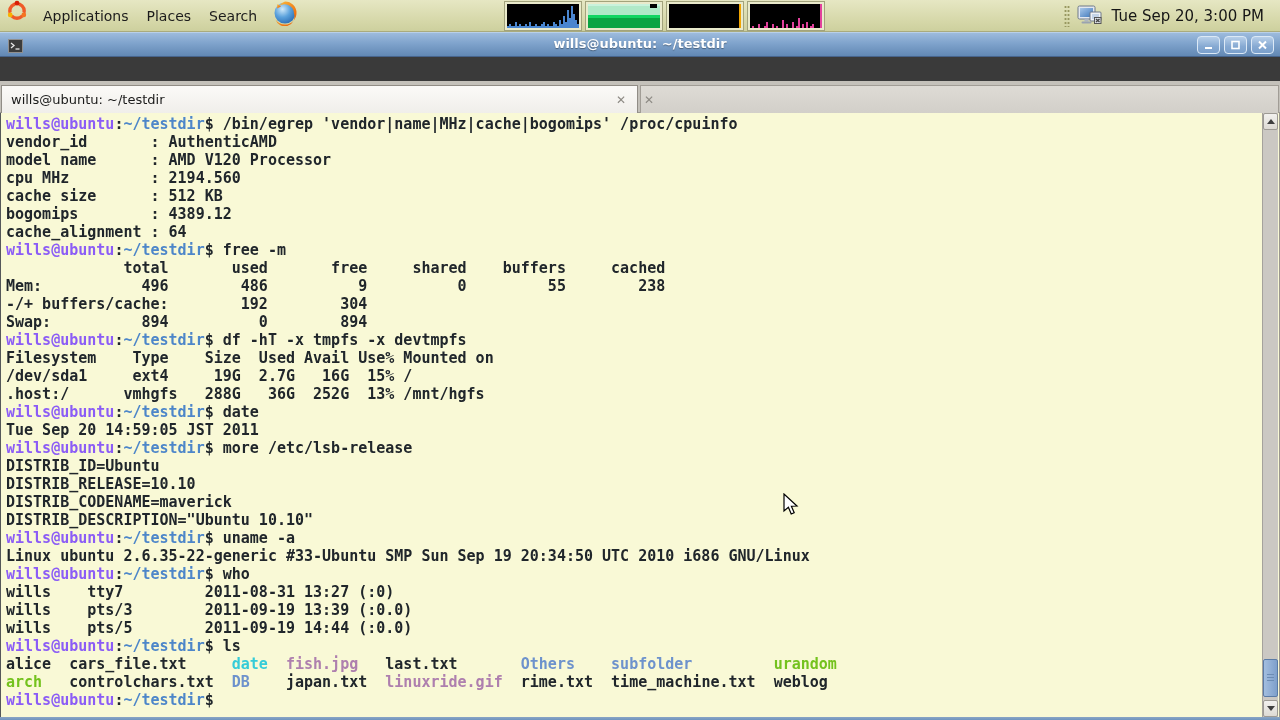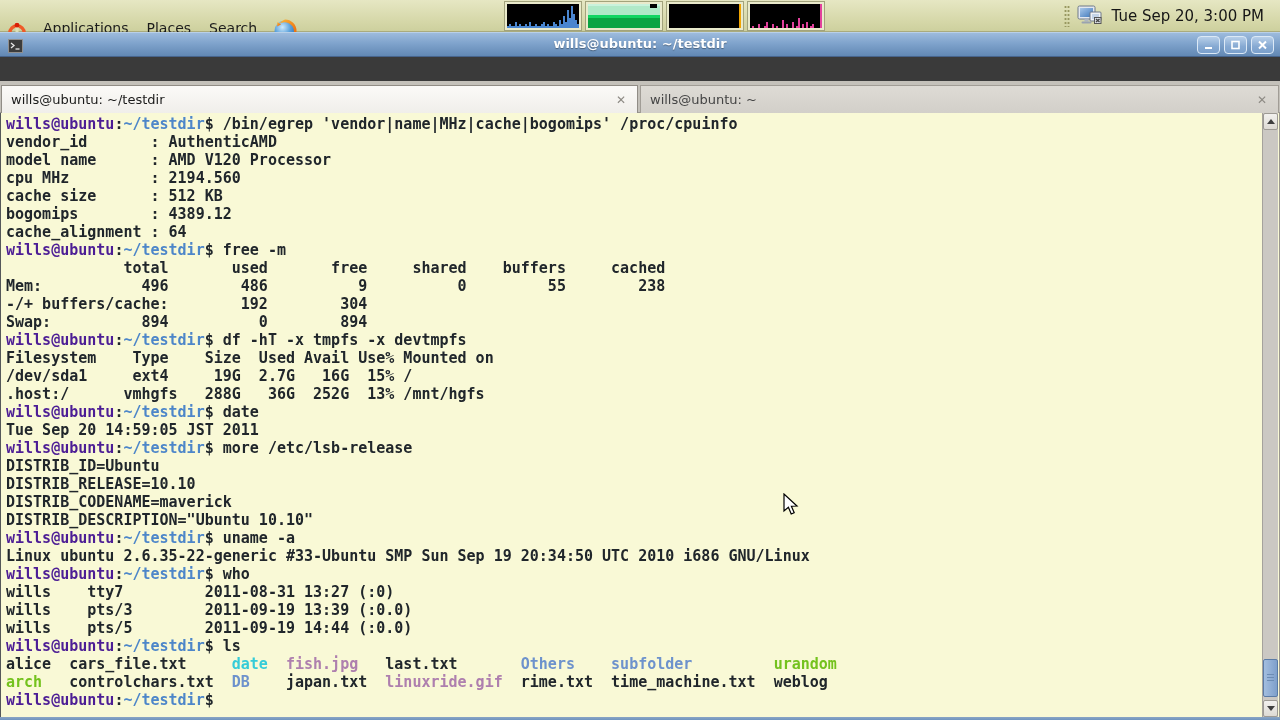--- a/index.html
+++ b/index.html
@@ -4,21 +4,21 @@
 <style>
   * { margin:0; padding:0; box-sizing:border-box; }
   html,body { width:1280px; height:720px; overflow:hidden; }
   body { font-family:"DejaVu Sans", sans-serif; background:#3a3a3a; position:relative; }
   #screen { position:absolute; inset:0; width:1280px; height:720px; }
 
   
   #panel { position:absolute; left:0; top:0; width:1280px; height:32px;
     background:linear-gradient(#e6e7c3,#d5d7a8 70%,#cdd09e);
     border-bottom:1px solid #a9ab7e; }
-  #panel-left { position:absolute; left:6px; top:0; height:44px; display:flex; align-items:flex-end; }
+  #panel-left { position:absolute; left:6px; top:0; height:44px; display:flex; align-items:flex-start; }
   .pmenu { font-size:14px; color:#1c1c1c; padding:0 9px; height:32px; display:flex; align-items:center; cursor:default; }
   #panel-menus { display:flex; align-items:center; margin-left:6px; }
   .panel-icon { display:flex; align-items:center; justify-content:center; }
 
   #monitors { position:absolute; left:505px; top:2px; height:28px; display:flex; gap:5px; }
   .graph { width:76px; height:28px; border:2px solid #e9eacb; outline:1px solid #a2a37c; background:#000; position:relative; overflow:hidden; }
   .graph .bars { position:absolute; left:0; right:0; bottom:0; top:0; display:flex; align-items:flex-end; }
   .graph .bar { width:2px; flex:0 0 auto; }
   #mem-graph { display:flex; flex-direction:column; }
   #mem-graph .band { width:100%; }
@@ -60,21 +60,21 @@
   .tab-label { padding-left:9px; flex:1 1 auto; white-space:nowrap; overflow:hidden; }
   .tab-close { width:16px; height:16px; margin-right:8px; color:#8d8a84; font-size:12px; line-height:16px; text-align:center; }
 
   #term-area { position:absolute; left:0; top:81px; width:100%; height:604px;
     background:#f9f9d6; border-left:1px solid #55585a; border-right:1px solid #9b9890; }
   #terminal-output { position:absolute; left:1px; top:0; right:18px; bottom:0;
     font-family:"DejaVu Sans Mono", monospace; font-size:15px; font-weight:bold;
     line-height:18px; white-space:pre; padding:2px 0 0 4px; overflow:hidden; }
   .tline { height:18px; }
   .t-def  { color:#20262b; }
-  .t-user { color:#4c1d95; }
+  .t-user { color:#8b5cf6; }
   .t-path { color:#4d86c9; }
   .t-dir  { color:#6d92cc; }
   .t-link { color:#35ccd8; }
   .t-img  { color:#ae7fae; }
   .t-exec { color:#74c21e; }
 
   
   #scrollbar { position:absolute; right:1px; top:0; width:16px; bottom:0; background:#cbc8c3; border-left:1px solid #a5a29c; }
   .sbtn { position:absolute; left:0; width:15px; height:17px; background:linear-gradient(#f2f1ee,#dddad4);
     border:1px solid #9d9a94; border-radius:2px; display:flex; align-items:center; justify-content:center; }
@@ -281,21 +281,20 @@
       </div>
     </div>
 
 
     <div id="tabbar">
       <div class="tab" id="tab-active">
         <span class="tab-label">wills@ubuntu: ~/testdir</span>
         <span class="tab-close">✕</span>
       </div>
       <div class="tab" id="tab-inactive">
-        <span class="tab-label">wills@ubuntu: ~</span>
         <span class="tab-close">✕</span>
       </div>
     </div>
 
     <div id="term-area">
       <div id="terminal-output"><div class="tline"><span class="t-user">wills@ubuntu</span><span class="t-def">:</span><span class="t-path">~/testdir</span><span class="t-def">$</span><span class="t-def"> /bin/egrep 'vendor|name|MHz|cache|bogomips' /proc/cpuinfo</span></div><div class="tline"><span class="t-def">vendor_id       : AuthenticAMD</span></div><div class="tline"><span class="t-def">model name      : AMD V120 Processor</span></div><div class="tline"><span class="t-def">cpu MHz         : 2194.560</span></div><div class="tline"><span class="t-def">cache size      : 512 KB</span></div><div class="tline"><span class="t-def">bogomips        : 4389.12</span></div><div class="tline"><span class="t-def">cache_alignment : 64</span></div><div class="tline"><span class="t-user">wills@ubuntu</span><span class="t-def">:</span><span class="t-path">~/testdir</span><span class="t-def">$</span><span class="t-def"> free -m</span></div><div class="tline"><span class="t-def">             total       used       free     shared    buffers     cached</span></div><div class="tline"><span class="t-def">Mem:           496        486          9          0         55        238</span></div><div class="tline"><span class="t-def">-/+ buffers/cache:        192        304</span></div><div class="tline"><span class="t-def">Swap:          894          0        894</span></div><div class="tline"><span class="t-user">wills@ubuntu</span><span class="t-def">:</span><span class="t-path">~/testdir</span><span class="t-def">$</span><span class="t-def"> df -hT -x tmpfs -x devtmpfs</span></div><div class="tline"><span class="t-def">Filesystem    Type    Size  Used Avail Use% Mounted on</span></div><div class="tline"><span class="t-def">/dev/sda1     ext4     19G  2.7G   16G  15% /</span></div><div class="tline"><span class="t-def">.host:/      vmhgfs   288G   36G  252G  13% /mnt/hgfs</span></div><div class="tline"><span class="t-user">wills@ubuntu</span><span class="t-def">:</span><span class="t-path">~/testdir</span><span class="t-def">$</span><span class="t-def"> date</span></div><div class="tline"><span class="t-def">Tue Sep 20 14:59:05 JST 2011</span></div><div class="tline"><span class="t-user">wills@ubuntu</span><span class="t-def">:</span><span class="t-path">~/testdir</span><span class="t-def">$</span><span class="t-def"> more /etc/lsb-release</span></div><div class="tline"><span class="t-def">DISTRIB_ID=Ubuntu</span></div><div class="tline"><span class="t-def">DISTRIB_RELEASE=10.10</span></div><div class="tline"><span class="t-def">DISTRIB_CODENAME=maverick</span></div><div class="tline"><span class="t-def">DISTRIB_DESCRIPTION="Ubuntu 10.10"</span></div><div class="tline"><span class="t-user">wills@ubuntu</span><span class="t-def">:</span><span class="t-path">~/testdir</span><span class="t-def">$</span><span class="t-def"> uname -a</span></div><div class="tline"><span class="t-def">Linux ubuntu 2.6.35-22-generic #33-Ubuntu SMP Sun Sep 19 20:34:50 UTC 2010 i686 GNU/Linux</span></div><div class="tline"><span class="t-user">wills@ubuntu</span><span class="t-def">:</span><span class="t-path">~/testdir</span><span class="t-def">$</span><span class="t-def"> who</span></div><div class="tline"><span class="t-def">wills    tty7         2011-08-31 13:27 (:0)</span></div><div class="tline"><span class="t-def">wills    pts/3        2011-09-19 13:39 (:0.0)</span></div><div class="tline"><span class="t-def">wills    pts/5        2011-09-19 14:44 (:0.0)</span></div><div class="tline"><span class="t-user">wills@ubuntu</span><span class="t-def">:</span><span class="t-path">~/testdir</span><span class="t-def">$</span><span class="t-def"> ls</span></div><div class="tline"><span class="t-def">alice</span><span class="t-def">  </span><span class="t-def">cars_file.txt</span><span class="t-def">     </span><span class="t-link">date</span><span class="t-def">  </span><span class="t-img">fish.jpg</span><span class="t-def">   </span><span class="t-def">last.txt</span><span class="t-def">       </span><span class="t-dir">Others</span><span class="t-def">    </span><span class="t-dir">subfolder</span><span class="t-def">         </span><span class="t-exec">urandom</span></div><div class="tline"><span class="t-exec">arch</span><span class="t-def">   </span><span class="t-def">controlchars.txt</span><span class="t-def">  </span><span class="t-dir">DB</span><span class="t-def">    </span><span class="t-def">japan.txt</span><span class="t-def">  </span><span class="t-img">linuxride.gif</span><span class="t-def">  </span><span class="t-def">rime.txt</span><span class="t-def">  </span><span class="t-def">time_machine.txt</span><span class="t-def">  </span><span class="t-def">weblog</span></div><div class="tline"><span class="t-user">wills@ubuntu</span><span class="t-def">:</span><span class="t-path">~/testdir</span><span class="t-def">$</span></div></div>
       <div id="scrollbar">
         <div class="sbtn" id="sb-up">
             <div class="tri-up"></div>
           </div>

